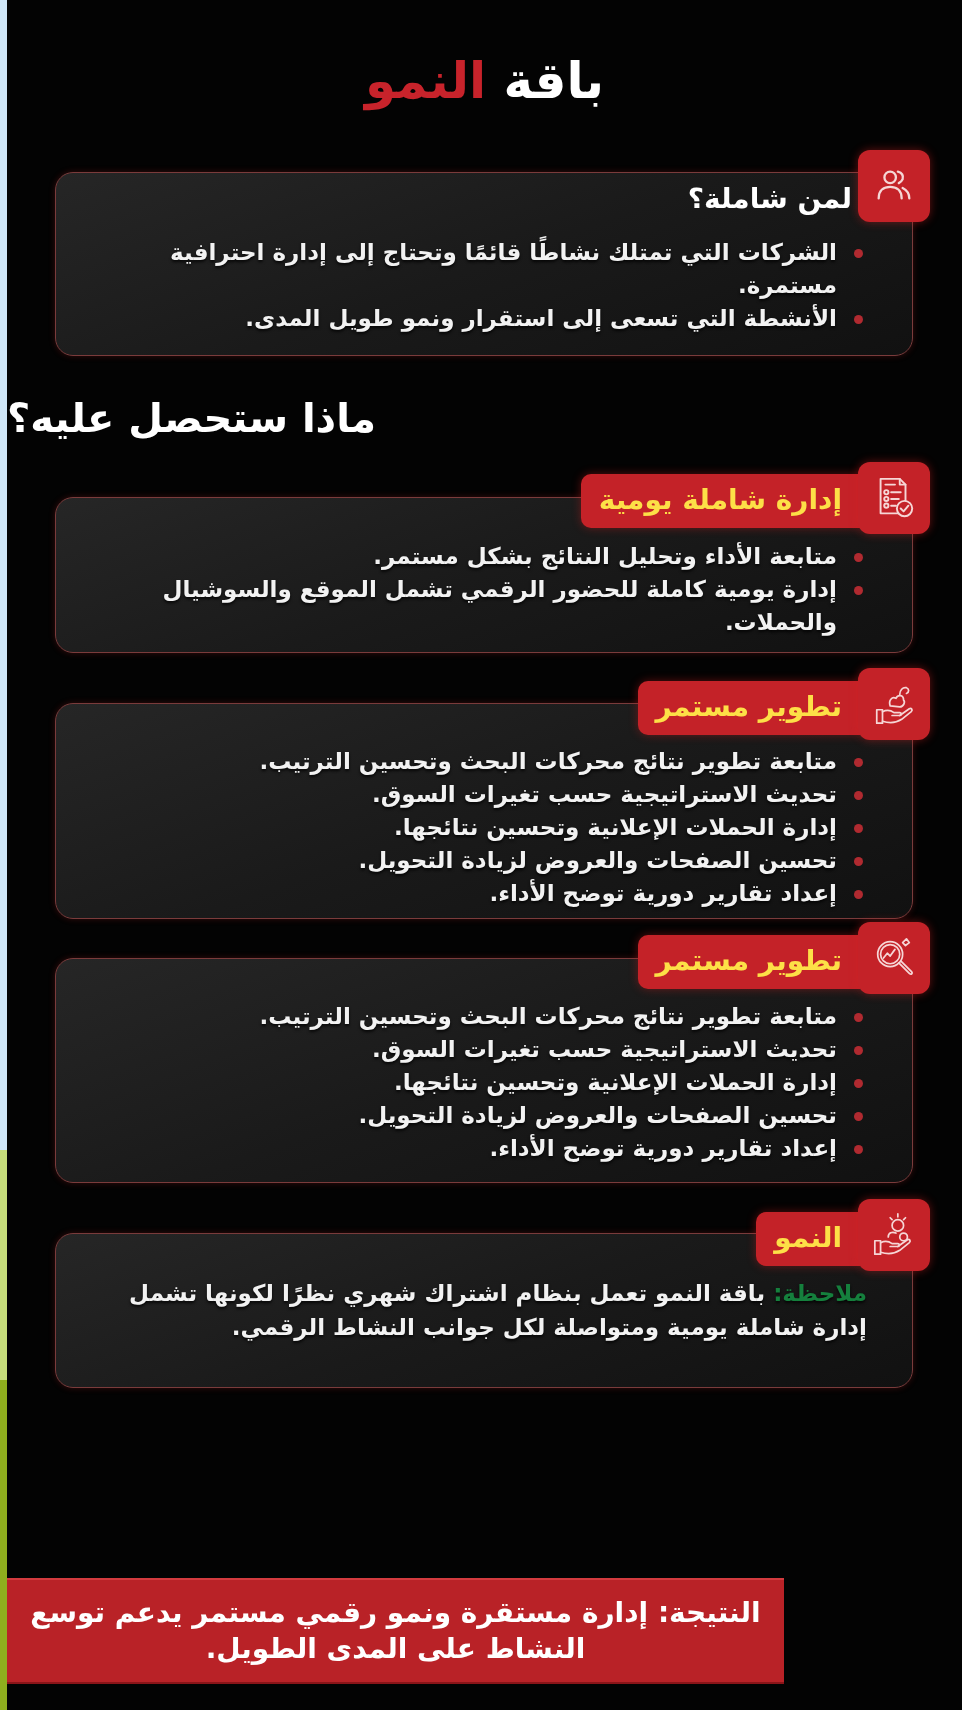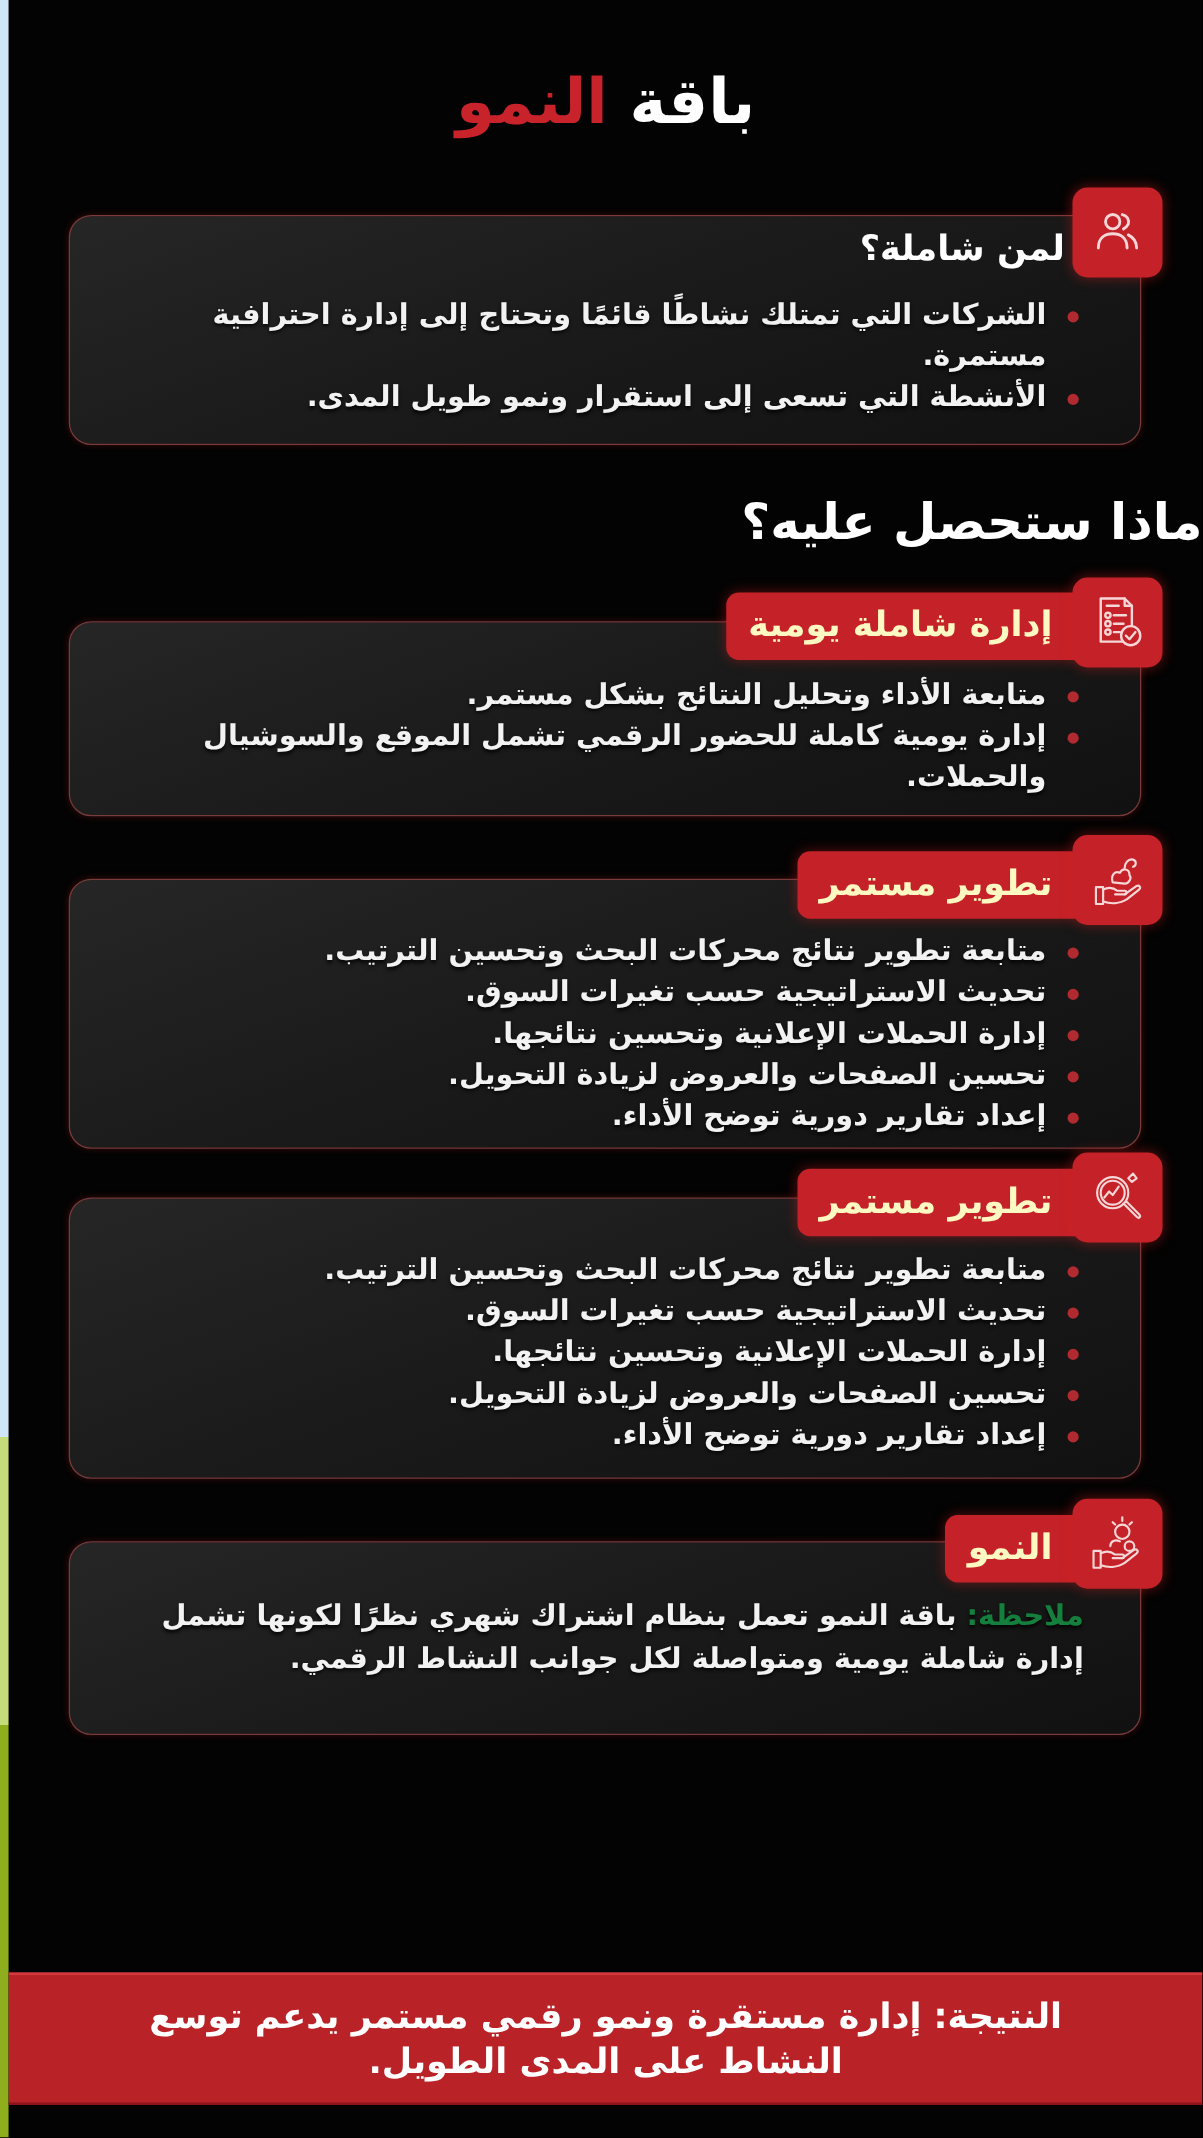--- a/index.html
+++ b/index.html
@@ -19,38 +19,38 @@
   .card { position: absolute; left: 48px; width: 858px; border: 1.5px solid #7a3b3b; border-radius: 18px;
     background: linear-gradient(160deg, #262626 0%, #1a1a1a 50%, #111 100%);
     box-shadow: 0 0 6px rgba(200,40,40,0.25); }
 
   .icon-box { position: absolute; width: 72px; height: 72px; border-radius: 12px; background: #c42228;
     box-shadow: 0 0 10px rgba(220,30,30,0.45); display: flex; align-items: center; justify-content: center; }
   .icon-box svg { width: 46px; height: 46px; }
 
   .tag { position: absolute; height: 54px; background: #c42228; border-radius: 10px 0 0 10px;
     box-shadow: 0 0 10px rgba(220,30,30,0.4); direction: rtl; display: flex; align-items: center;
-    padding: 0 18px 4px 18px; font-size: 28px; font-weight: bold; color: #fef9c3; white-space: nowrap; }
+    padding: 0 18px 4px 18px; font-size: 28px; font-weight: bold; color: #fde047; white-space: nowrap; }
 
   .plain-heading { position: absolute; direction: rtl; font-size: 28px; font-weight: bold; color: #fff; }
 
   ul.bullets { position: absolute; list-style: none; direction: rtl; }
   ul.bullets li { position: relative; font-size: 23px; line-height: 33px; font-weight: bold; color: #f2f2f2;
     padding-right: 30px; text-shadow: 0 2px 3px rgba(0,0,0,0.8); }
   ul.bullets li::before { content: ""; position: absolute; right: 4px; top: 13px; width: 9px; height: 9px;
     border-radius: 50%; background: #b02a30; }
 
-  .section-heading { position: absolute; left: 0; right: 0; top: 395px; text-align: right; direction: rtl;
+  .section-heading { position: absolute; left: 0; right: 0; top: 395px; text-align: left; direction: rtl;
     font-size: 40px; font-weight: bold; color: #fff; }
 
   .note { position: absolute; direction: rtl; font-size: 23px; line-height: 34px; font-weight: bold; color: #f2f2f2;
     text-shadow: 0 2px 3px rgba(0,0,0,0.8); }
   .note .note-label { color: #15803d; }
 
-  .result-bar { position: absolute; left: 0; top: 1578px; width: 955px; height: 106px; background: #b92227;
+  .result-bar { position: absolute; left: 0; top: 1578px; width: 777px; height: 106px; background: #b92227;
     border-top: 2px solid #d33a3e; border-bottom: 2px solid #8a1418;
     display: flex; align-items: center; justify-content: center; }
   .result-bar p { direction: rtl; text-align: center; font-size: 28px; line-height: 36px; font-weight: bold; color: #fff;
     width: 760px; }
 </style>
 </head>
 <body>
 
 <div class="edge-strip"></div>
 

